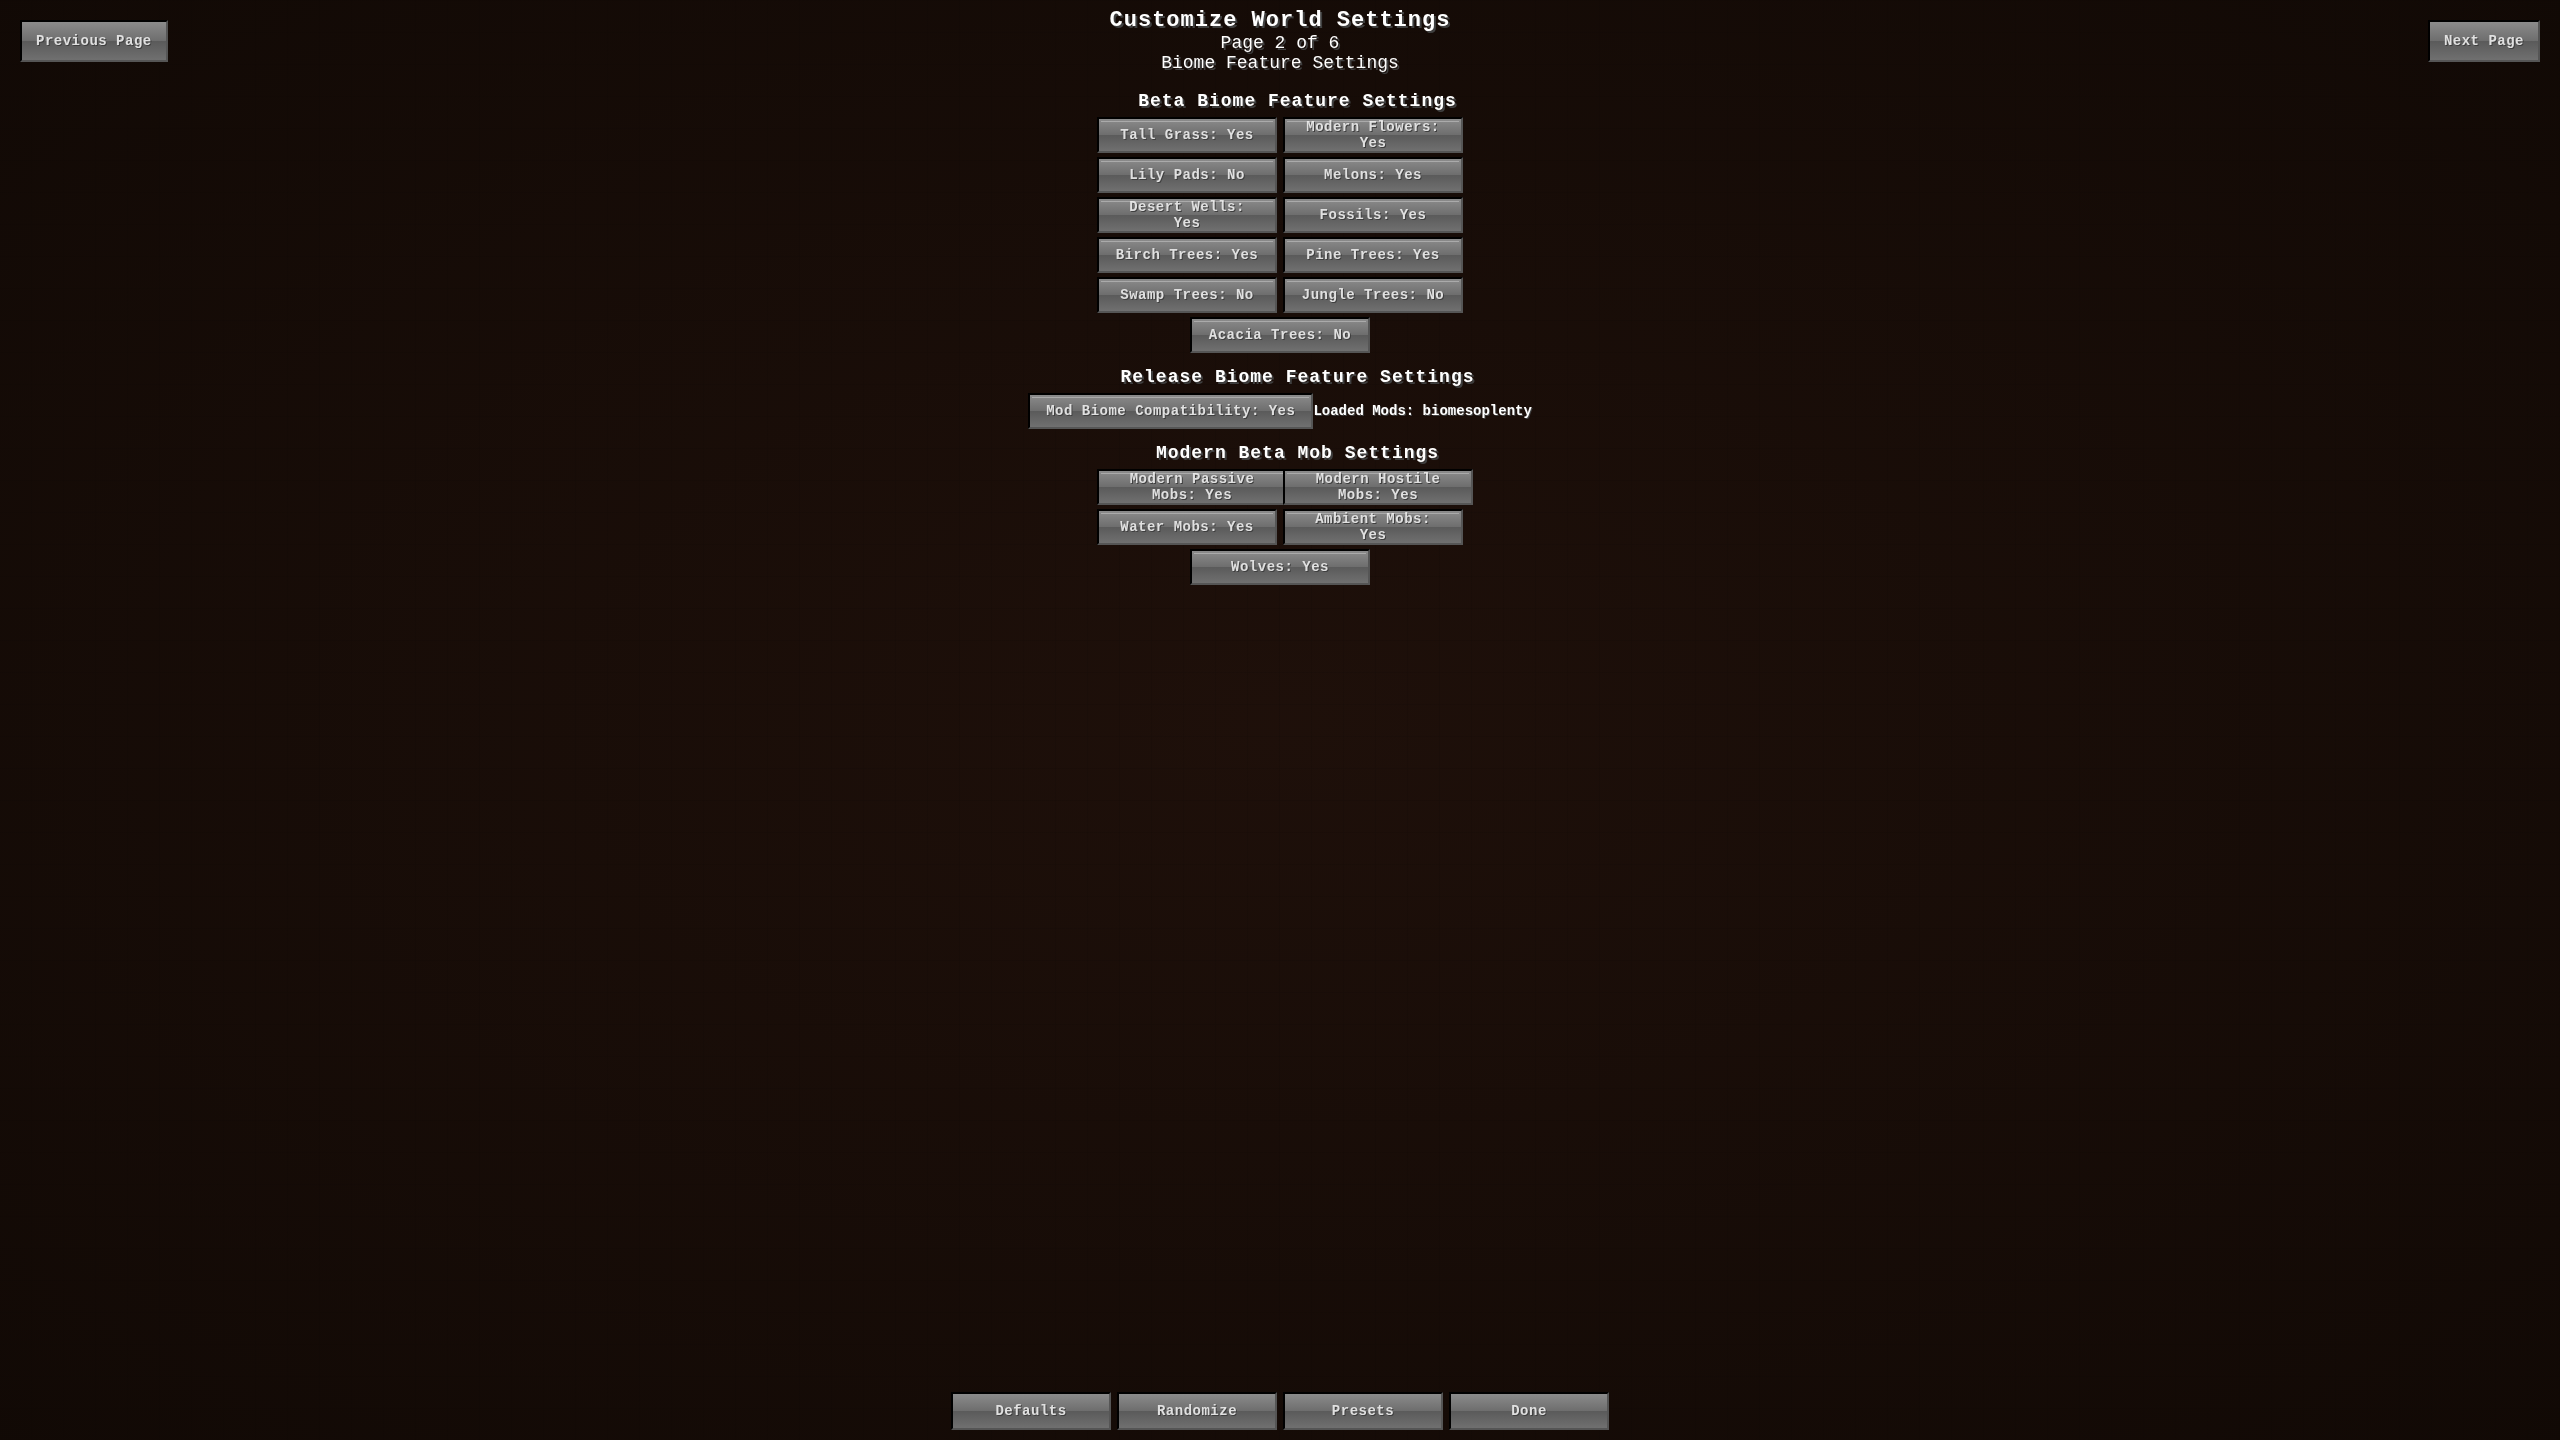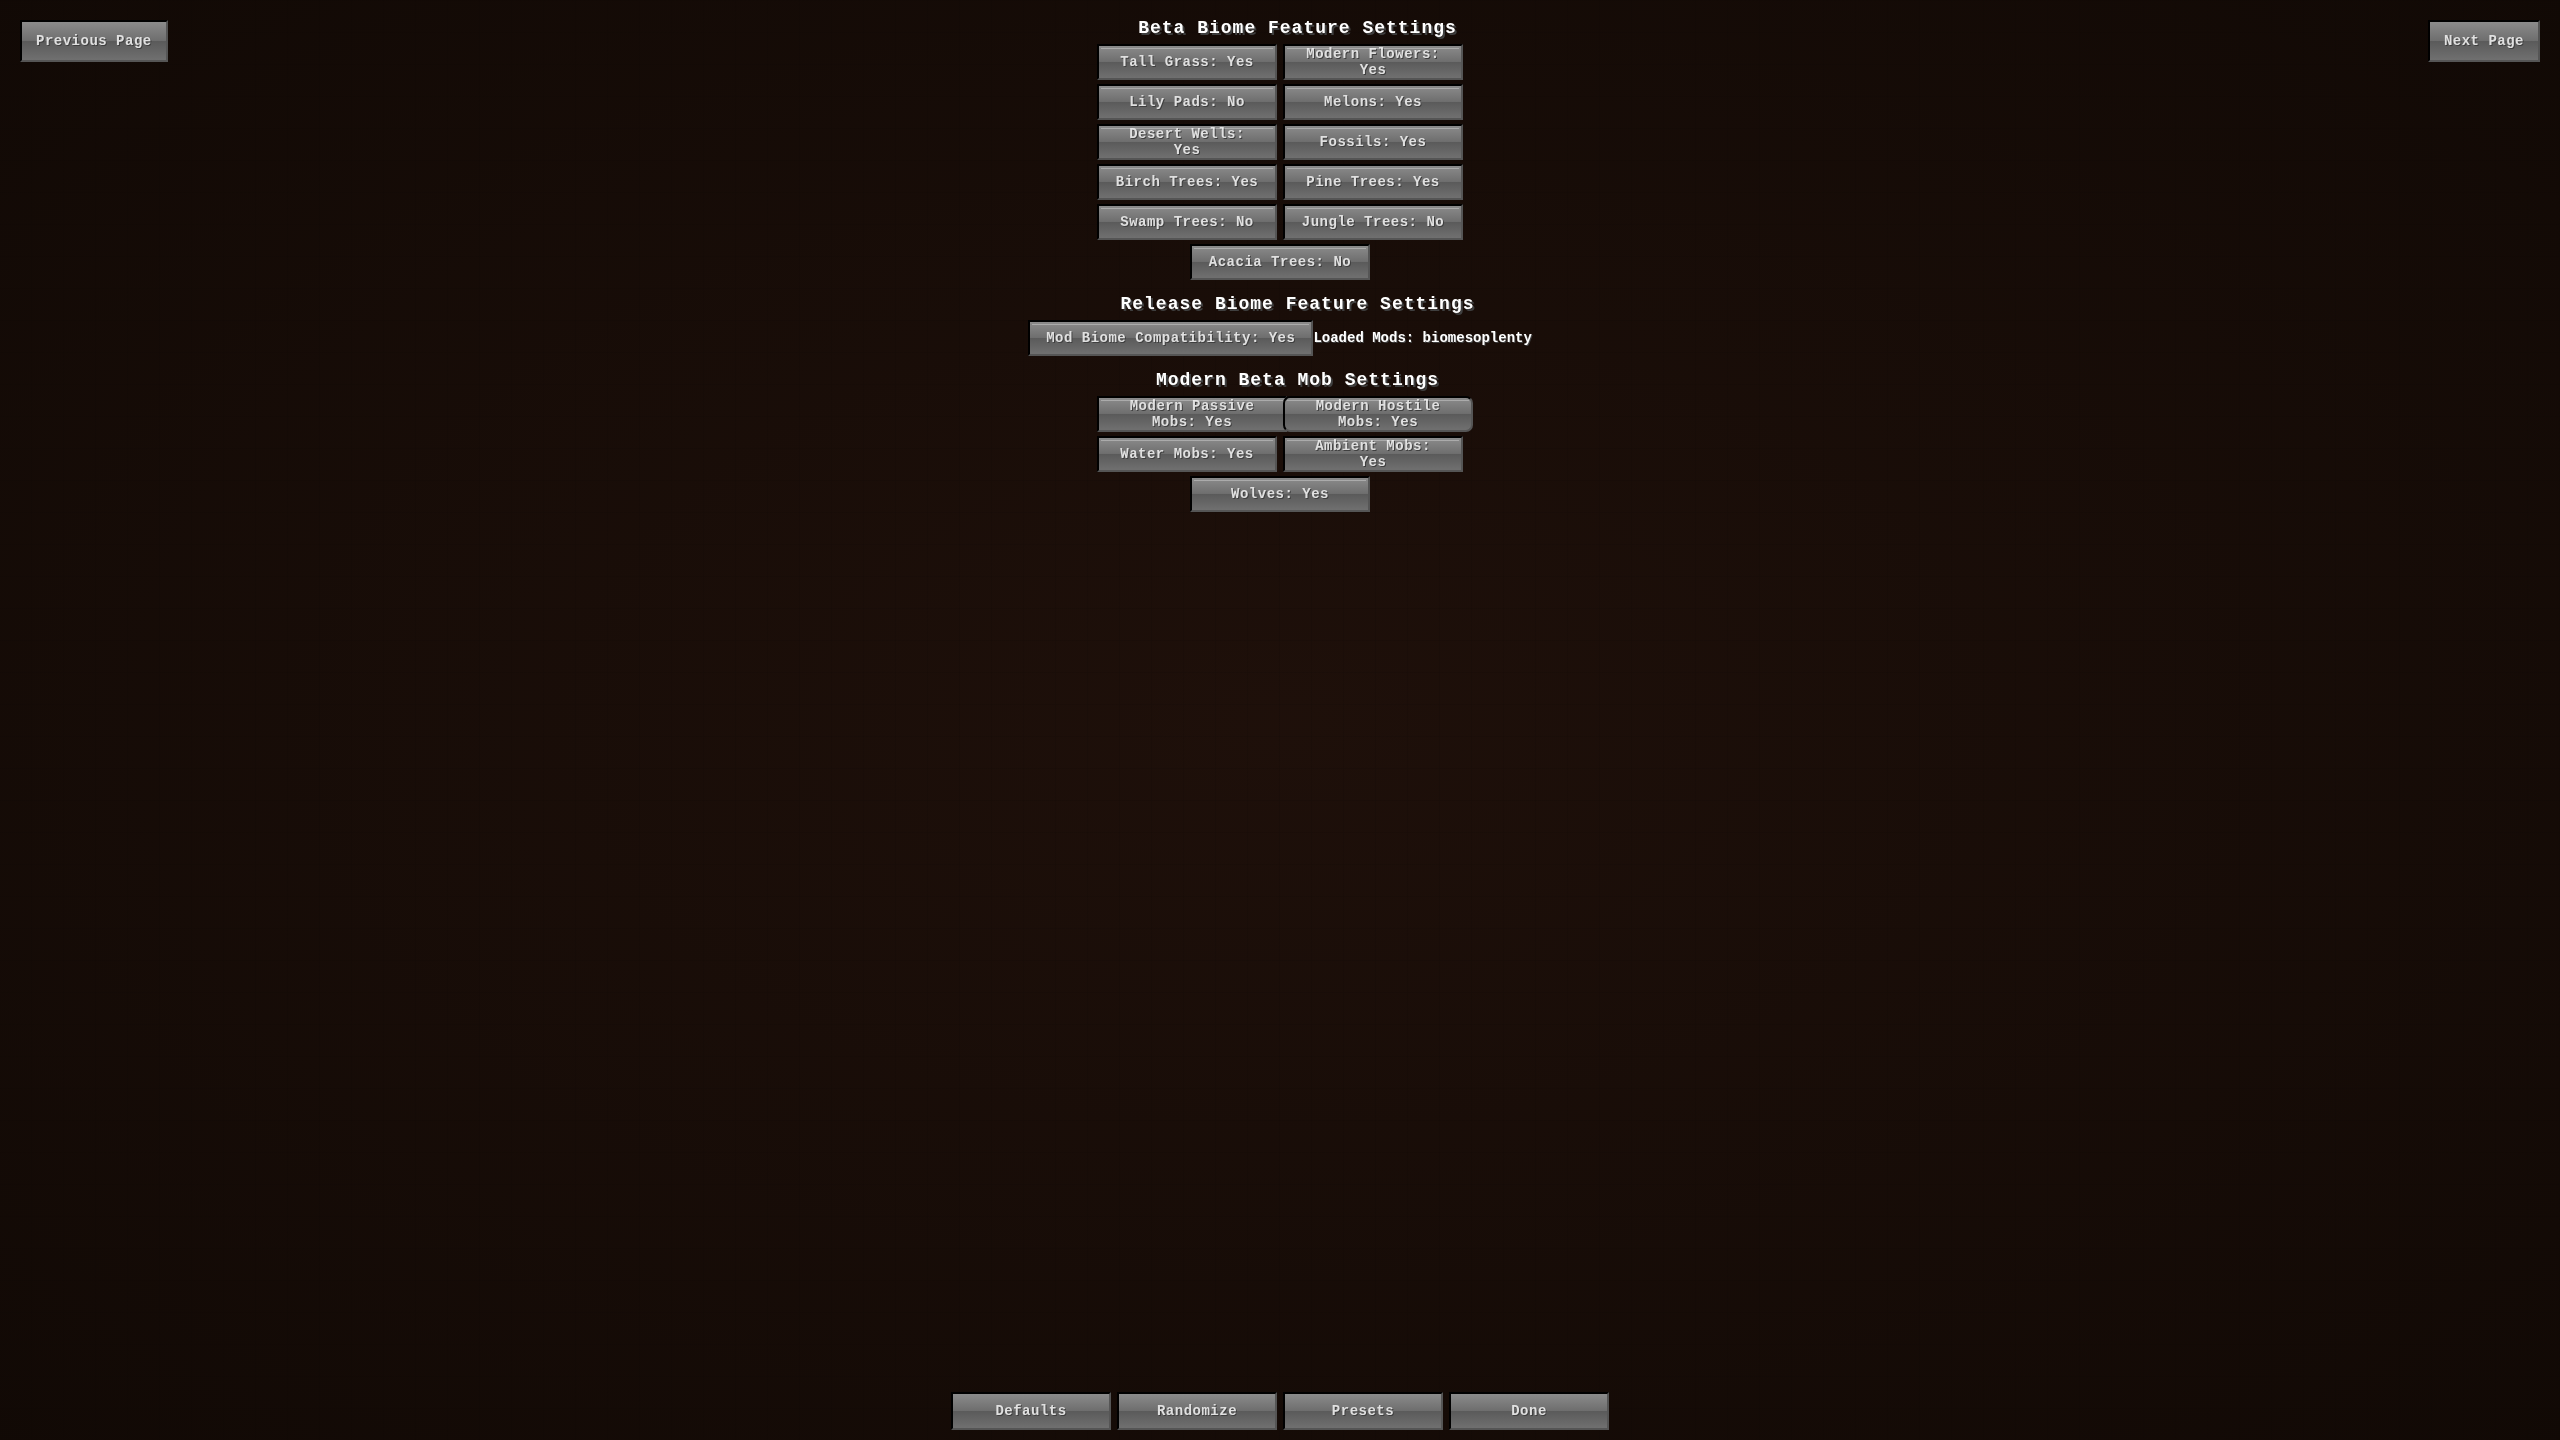--- a/index.html
+++ b/index.html
@@ -210,20 +210,25 @@
   </style>
 </head>
 <body>
 
 <div class="page-content">
 
   <button class="nav-button prev-button">Previous Page</button>
 
   <button class="nav-button next-button">Next Page</button>
 
+  <div class="header">
+    <div class="header-title">Customize World Settings</div>
+    <div class="header-subtitle">Page 2 of 6</div>
+    <div class="header-subtitle">Biome Feature Settings</div>
+  </div>
 
   <div class="section-header">Beta Biome Feature Settings</div>
 
   <div class="button-grid">
     <button class="mc-button">Tall Grass: Yes</button>
     <button class="mc-button">Modern Flowers: Yes</button>
   </div>
 
   <div class="button-grid">
     <button class="mc-button">Lily Pads: No</button>
@@ -253,21 +258,21 @@
 
   <div class="release-section">
     <button class="mc-button" style="min-width:200px;">Mod Biome Compatibility: Yes</button>
     <span class="loaded-mods-text">Loaded Mods: biomesoplenty</span>
   </div>
 
   <div class="section-header">Modern Beta Mob Settings</div>
 
   <div class="button-grid">
     <button class="mc-button" style="min-width:190px;">Modern Passive Mobs: Yes</button>
-    <button class="mc-button" style="min-width:190px;border-radius:7px;">Modern Hostile Mobs: Yes</button>
+    <button class="mc-button" style="min-width:190px;">Modern Hostile Mobs: Yes</button>
   </div>
 
   <div class="button-grid">
     <button class="mc-button">Water Mobs: Yes</button>
     <button class="mc-button">Ambient Mobs: Yes</button>
   </div>
 
   <div class="button-grid-single">
     <button class="mc-button">Wolves: Yes</button>
   </div>

